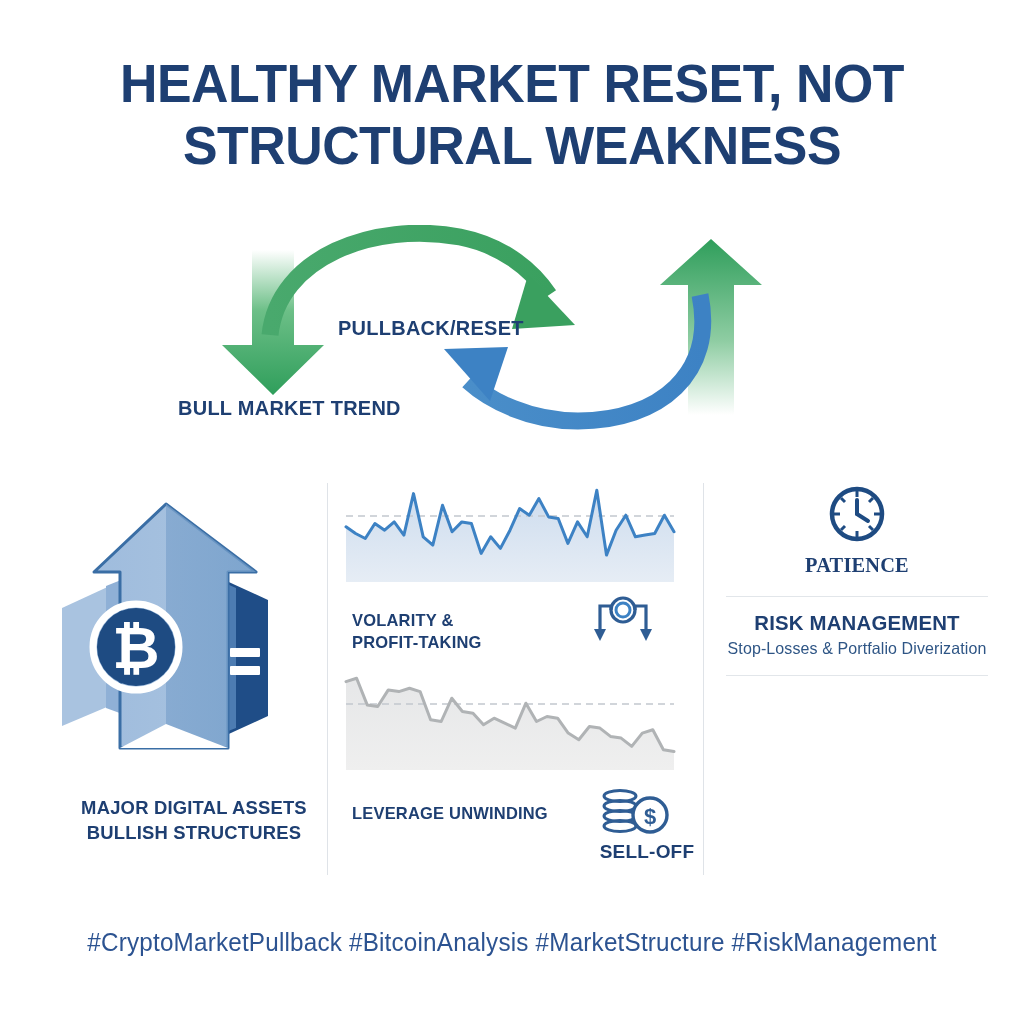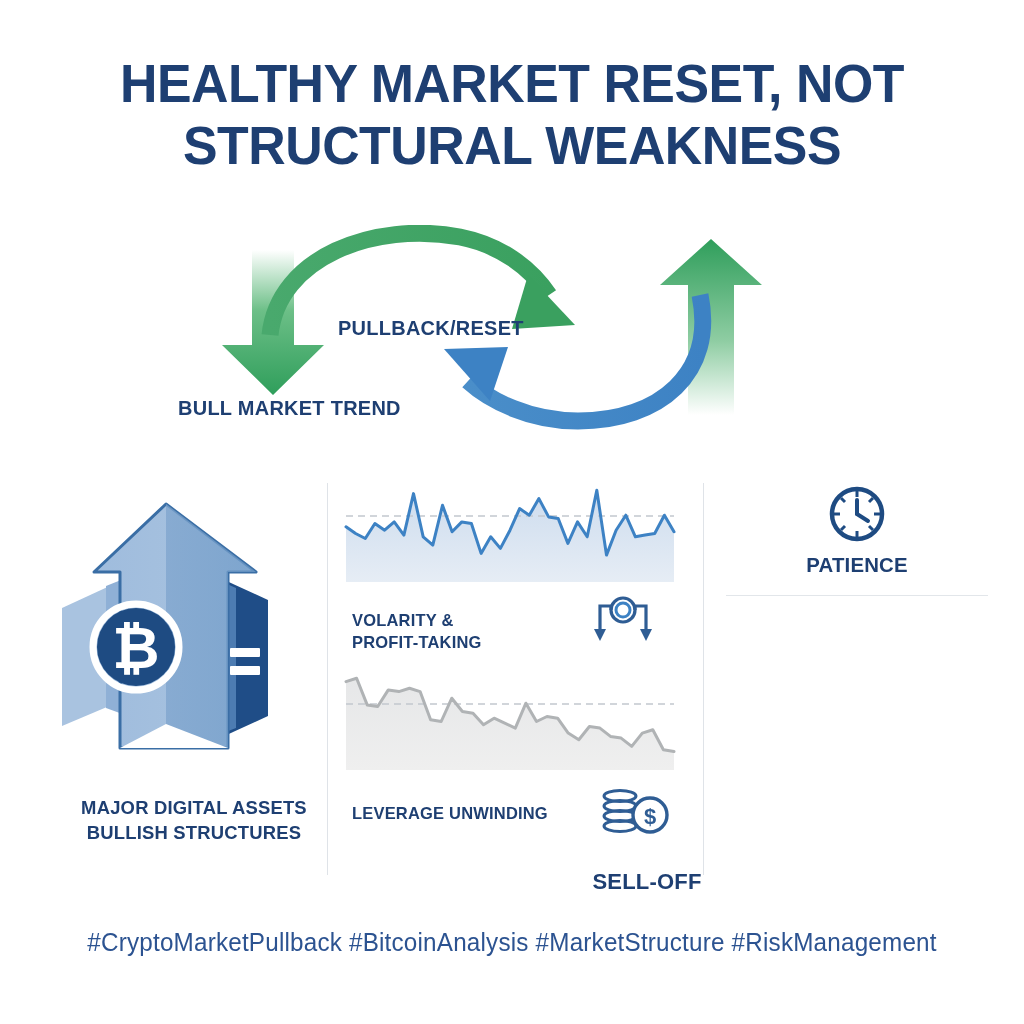--- a/index.html
+++ b/index.html
@@ -65,38 +65,38 @@
     position:absolute;color:#1e3f72;font-weight:bold;font-size:17px;
     line-height:22px;letter-spacing:0.2px;
     transform:scaleX(0.97);transform-origin:left top;
   }
   .mid-cap.c1{left:12px;top:137px;}
   .mid-cap.c2{left:12px;top:330px;}
   .icon-vol{position:absolute;left:250px;top:120px;}
   .icon-coins{position:absolute;left:258px;top:312px;}
   .selloff-lbl{
     position:absolute;left:252px;top:368px;width:110px;text-align:center;
-    color:#1e3f72;font-weight:bold;font-size:22px;letter-spacing:0.2px;margin-top:28px;
+    color:#1e3f72;font-weight:bold;font-size:19px;letter-spacing:0.2px;
   }
 
   
   .right-panel{position:absolute;left:712px;top:483px;width:290px;height:395px;}
   .rp-icon{width:100%;display:flex;justify-content:center;}
   .rp-title{
     text-align:center;color:#1e3f72;font-weight:bold;font-size:21px;
     letter-spacing:0.2px;transform:scaleX(0.97);
   }
   .rp-sub{
     text-align:center;color:#2e5585;font-size:16.5px;font-weight:normal;
     letter-spacing:0.1px;transform:scaleX(0.97);
   }
   .hdiv{height:1px;background:#e2e6ea;margin:0 14px;}
 
   .rp-block{position:absolute;left:0;width:290px;}
-  .rp-b1{top:0px;}
+  .rp-b1{top:0px;font-family:Liberation Serif, serif;}
   .rp-b2{top:128px;}
   .rp-b3{top:212px;}
 
   
   .footer{
     position:absolute;left:0;top:928px;width:1024px;text-align:center;
     color:#2c5391;font-size:25px;letter-spacing:0.2px;
     transform:scaleX(0.97);transform-origin:center top;
   }
 </style>
@@ -280,18 +280,23 @@
             <line x1="19" y1="43" x2="15" y2="47"></line>
           </g>
           <line x1="31" y1="31" x2="31" y2="17" stroke="#1e4b82" stroke-width="4" stroke-linecap="round"></line>
           <line x1="31" y1="31" x2="42" y2="38" stroke="#1e4b82" stroke-width="4" stroke-linecap="round"></line>
         </svg>
       </div>
       <div class="rp-title" style="margin-top:8px">PATIENCE</div>
       <div class="hdiv" style="margin-top:18px"></div>
     </div>
 
+    <div class="rp-block rp-b2">
+      <div class="rp-title">RISK MANAGEMENT</div>
+      <div class="rp-sub" style="margin-top:4px">Stop-Losses &amp; Portfalio Diverization</div>
+      <div class="hdiv" style="margin-top:17px"></div>
+    </div>
 
   </div>
 
   <div class="footer">#CryptoMarketPullback #BitcoinAnalysis #MarketStructure #RiskManagement</div>
 
 </div>
 
 </body></html>

